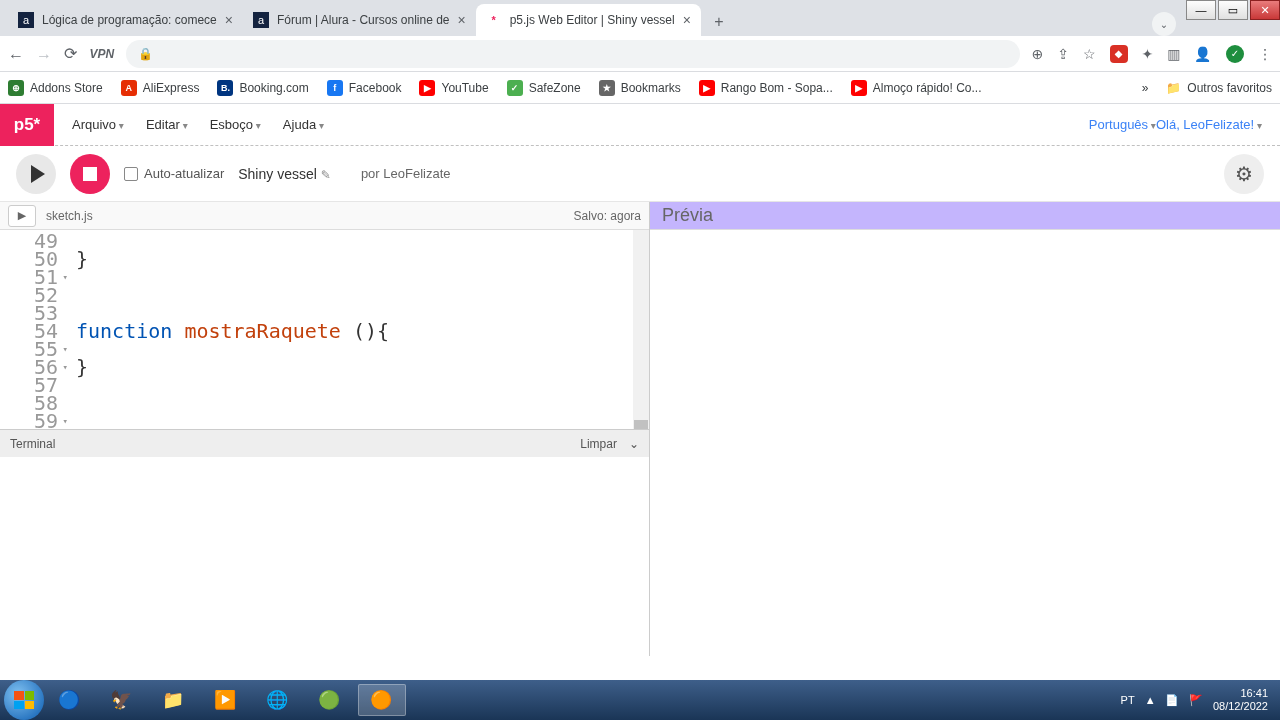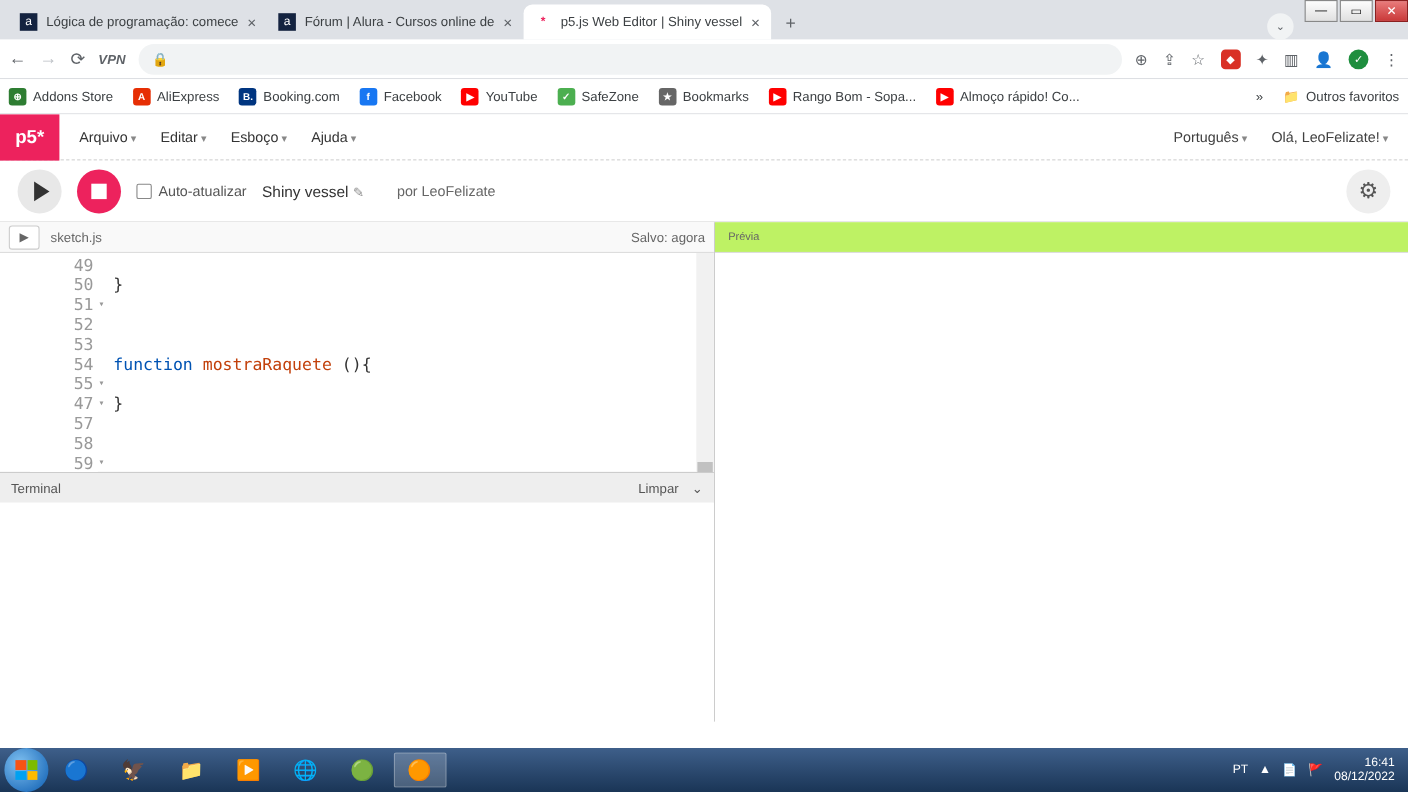--- a/index.html
+++ b/index.html
@@ -32,21 +32,21 @@
 .bm-icon { width: 16px; height: 16px; border-radius: 3px; display: flex; align-items: center; justify-content: center; color: #fff; font-size: 9px; font-weight: bold; }
 .bm-spacer { flex: 1; }
 .bm-folder { color: #f2b705; }
 
 
 .p5-header { height: 42px; background: #fff; display: flex; align-items: center; border-bottom: 1px dashed #c0c0c0; }
 .p5-logo { width: 54px; height: 42px; background: #ed225d; color: #fff; display: flex; align-items: center; justify-content: center; font-size: 17px; font-weight: bold; }
 .p5-menu { display: flex; gap: 22px; margin-left: 18px; font-size: 13px; color: #333; justify-content: center; }
 .p5-menu-item { cursor: pointer; }
 .p5-menu-item::after { content: " ▾"; font-size: 10px; color:#888; }
-.p5-header-right { margin-left: auto; margin-right: 18px; display: flex; gap: 22px; font-size: 13px; color: #404040; justify-content: flex-end; }
+.p5-header-right { margin-left: auto; margin-right: 18px; display: flex; font-size: 13px; color: #3b82f6; justify-content: flex-end; }
 
 
 .p5-toolbar { height: 56px; background: #fff; display: flex; align-items: center; padding: 0 16px; gap: 14px; border-bottom: 1px solid #e6e6e6; }
 .play-btn { width: 40px; height: 40px; border-radius: 50%; background: #e8e8e8; display: flex; align-items: center; justify-content: center; cursor: pointer; }
 .play-btn::before { content:""; border-left: 14px solid #333; border-top: 9px solid transparent; border-bottom: 9px solid transparent; margin-left:3px; }
 .stop-btn { width: 40px; height: 40px; border-radius: 50%; background: #ed225d; display: flex; align-items: center; justify-content: center; cursor: pointer; }
 .stop-btn::before { content:""; width:14px; height:14px; background:#fff; }
 .auto-label { display: flex; align-items: center; gap: 6px; font-size: 13px; color: #555; }
 .auto-check { width:14px; height:14px; border:1.5px solid #888; border-radius:2px; }
 .sketch-name { font-size: 14px; color: #333; }
@@ -54,39 +54,39 @@
 .by-author { font-size: 13px; color: #666; margin-left: 16px; }
 .gear-btn { margin-left: auto; width: 40px; height: 40px; border-radius: 50%; background: #eee; display: flex; align-items: center; justify-content: center; font-size: 20px; color: #555; cursor: pointer; }
 
 
 .editor-wrap { display: flex; height: 454px; }
 .left-pane { width: 650px; display: flex; flex-direction: column; border-right: 1px solid #ccc; }
 .file-tab-row { height: 28px; background: #f9f9f9; border-bottom: 1px solid #ddd; display: flex; align-items: center; padding: 0 8px; font-size: 12px; color: #666; }
 .sidebar-toggle { width: 28px; height: 22px; border: 1px solid #ccc; border-radius: 3px; display: flex; align-items: center; justify-content: center; margin-right: 10px; background: #fff; font-size: 11px; cursor: pointer; }
 .save-status { margin-left: auto; }
 
-.code-area { flex: 1; display: flex; font-family: 'Consolas', monospace; font-size: 15px; line-height: 18px; overflow: hidden; position: relative; margin-left: 27px; }
+.code-area { flex: 1; display: flex; font-family: 'Consolas', monospace; font-size: 20px; line-height: 18px; overflow: hidden; position: relative; }
 .gutter { width: 62px; background: #fff; text-align: right; color: #999; padding-right: 4px; padding-top: 2px; }
 .gutter .ln { height: 18px; position: relative; }
 .gutter .fold::after { content:"▾"; position:absolute; right:-10px; color:#999; font-size:9px; }
 .code { flex: 1; padding-top: 2px; padding-left: 14px; white-space: pre; color: #333; position: relative; }
 .code .line { height: 18px; }
 .kw { color: #0053b3; }
 .fn { color: #c2410c; }
 .id-var { color: #2978b5; }
 .bold { font-weight: bold; }
 .scrollbar { position:absolute; right:0; top:0; width:16px; height:100%; background:#f1f1f1; }
 .scroll-thumb { position:absolute; right:1px; width:14px; height:42px; top:190px; background:#c1c1c1; }
 
 .terminal-bar { height: 28px; background: #eee; border-top: 1px solid #ccc; display: flex; align-items: center; padding: 0 10px; font-size: 12px; color: #555; }
 .terminal-actions { margin-left: auto; display: flex; gap: 12px; align-items: center; }
 .terminal-body { flex: 1; background: #fff; }
 
 .right-pane { flex: 1; }
-.preview-header { height: 28px; background: #bef264; border-bottom: 1px solid #ddd; display: flex; align-items: center; padding: 0 12px; font-size: 10px; color: #666; }
+.preview-header { height: 28px; background: #c4b5fd; border-bottom: 1px solid #ddd; display: flex; align-items: center; padding: 0 12px; font-size: 18px; color: #666; }
 
 
 .taskbar { position: absolute; bottom: 0; left: 0; right: 0; height: 40px; background: linear-gradient(#3e5f8a, #1a3556); display: flex; align-items: center; padding: 0 4px; }
 .start-orb { width: 40px; height: 40px; border-radius: 50%; background: radial-gradient(circle at 35% 35%, #7fc0f0, #0a5bb0); display: flex; align-items: center; justify-content: center; }
 .win-flag { width: 20px; height: 18px; display: grid; grid-template-columns: 1fr 1fr; grid-template-rows: 1fr 1fr; gap: 1px; }
 .win-flag div:nth-child(1){background:#f65314;} .win-flag div:nth-child(2){background:#7cbb00;}
 .win-flag div:nth-child(3){background:#00a1f1;} .win-flag div:nth-child(4){background:#ffbb00;}
 .task-icon { width: 48px; height: 32px; margin: 0 2px; display: flex; align-items: center; justify-content: center; border-radius: 2px; font-size: 18px; }
 .task-icon.active { background: rgba(255,255,255,0.2); box-shadow: inset 0 0 0 1px rgba(255,255,255,0.3); }
 .tray { margin-left: auto; display: flex; align-items: center; gap: 10px; color: #fff; font-size: 11px; padding-right: 8px; }
@@ -225,21 +225,21 @@
     </div>
     <div class="code-area">
       <div class="gutter">
         <div class="ln">49</div>
         <div class="ln">50</div>
         <div class="ln fold">51</div>
         <div class="ln">52</div>
         <div class="ln">53</div>
         <div class="ln">54</div>
         <div class="ln fold">55</div>
-        <div class="ln fold">47</div>
+        <div class="ln fold">56</div>
         <div class="ln">57</div>
         <div class="ln">58</div>
         <div class="ln fold">59</div>
 
       </div>
       <div class="code">
 <div class="line"><span>}</span></div>
 <div class="line"></div>
 <div class="line"><span class="kw">function</span> <span class="fn">mostraRaquete</span><span> (){</span></div>
 <div class="line"><span>}</span></div>

